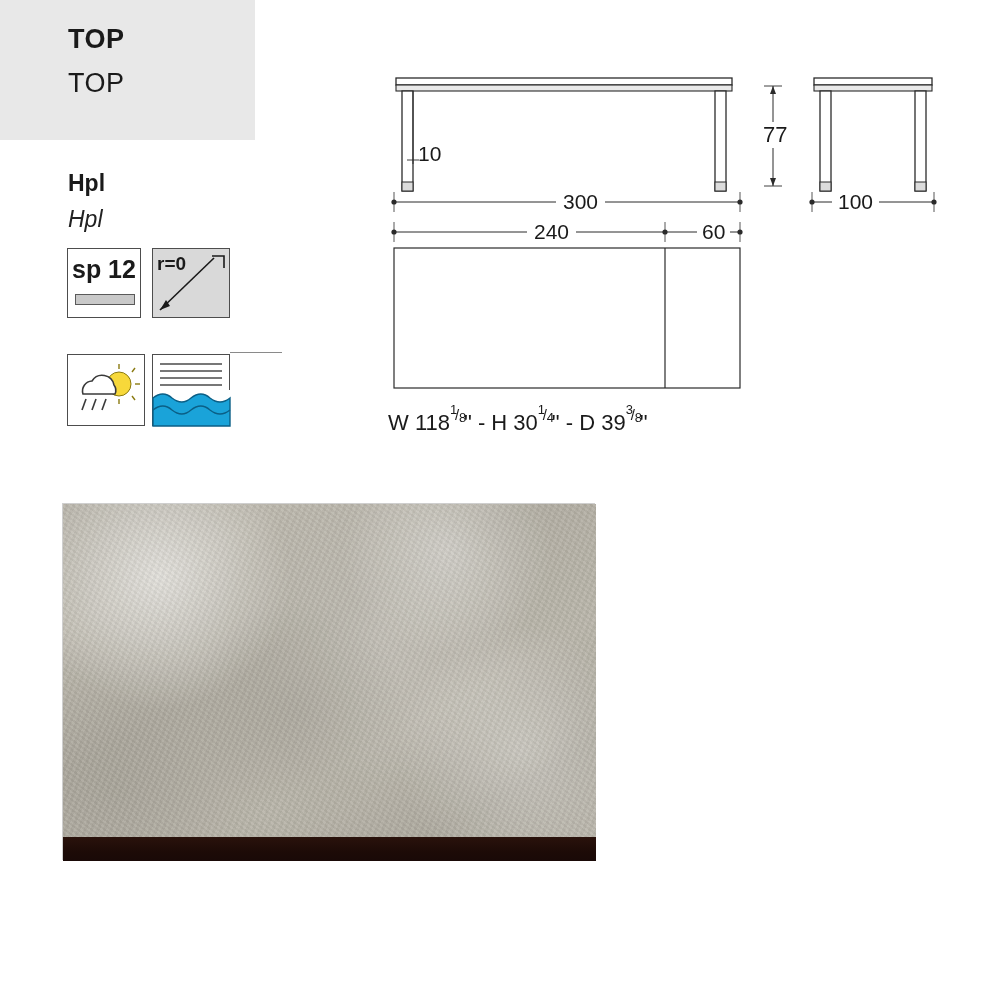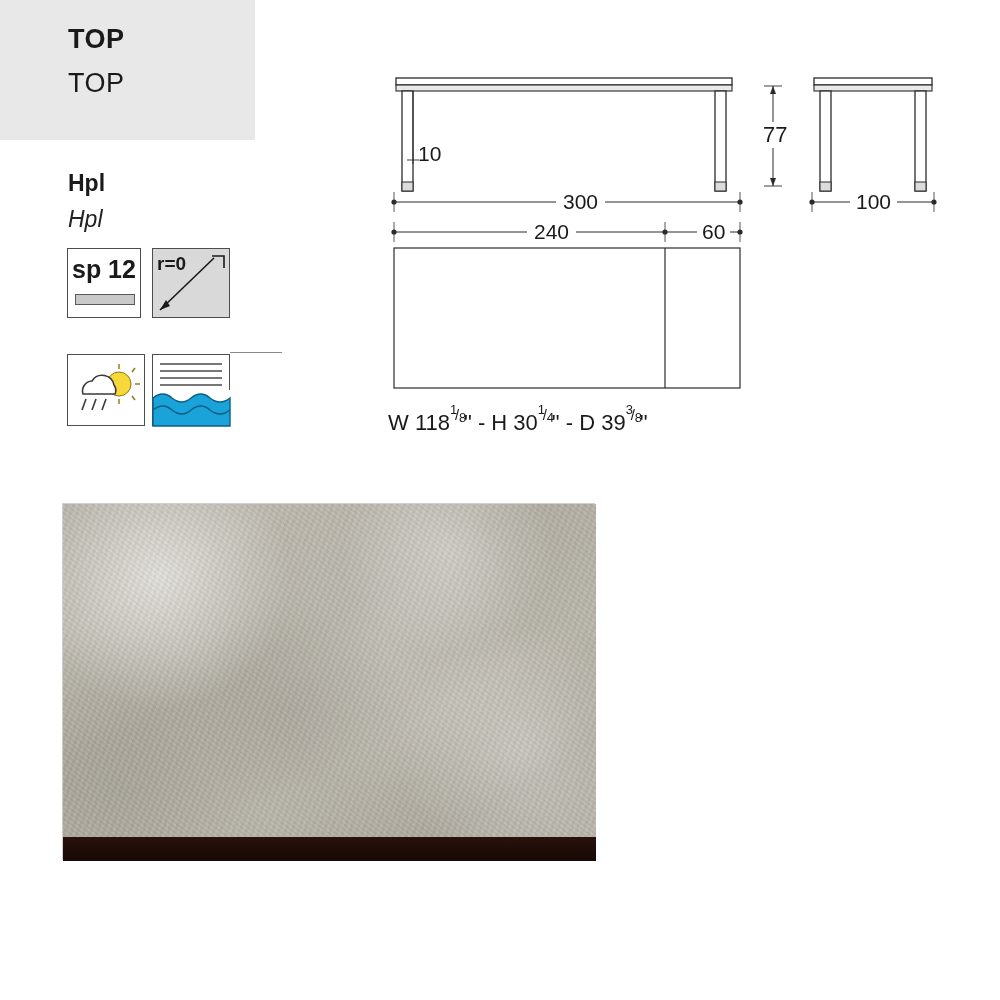--- a/index.html
+++ b/index.html
@@ -237,21 +237,21 @@
 
   <div class="draw" style="left:806px; top:190px;">
     <svg width="136" height="24" viewBox="0 0 136 24">
       <line x1="6" y1="12" x2="128" y2="12" stroke="#2b2b2b" stroke-width="1"></line>
       <circle cx="6" cy="12" r="2.6" fill="#2b2b2b"></circle>
       <circle cx="128" cy="12" r="2.6" fill="#2b2b2b"></circle>
       <line x1="6" y1="2" x2="6" y2="22" stroke="#2b2b2b" stroke-width="0.8"></line>
       <line x1="128" y1="2" x2="128" y2="22" stroke="#2b2b2b" stroke-width="0.8"></line>
     </svg>
   </div>
-  <div class="dim-text" style="left:850px; top:190px; background:#fff; padding:0 6px;">100</div>
+  <div class="dim-text" style="left:832px; top:190px; background:#fff; padding:0 6px;">100</div>
 
   <div class="draw" style="left:388px; top:220px;">
     <svg width="372" height="24" viewBox="0 0 372 24">
       <line x1="6" y1="12" x2="277" y2="12" stroke="#2b2b2b" stroke-width="1"></line>
       <line x1="277" y1="12" x2="352" y2="12" stroke="#2b2b2b" stroke-width="1"></line>
       <circle cx="6" cy="12" r="2.6" fill="#2b2b2b"></circle>
       <circle cx="277" cy="12" r="2.6" fill="#2b2b2b"></circle>
       <circle cx="352" cy="12" r="2.6" fill="#2b2b2b"></circle>
       <line x1="6" y1="2" x2="6" y2="22" stroke="#2b2b2b" stroke-width="0.8"></line>
       <line x1="277" y1="2" x2="277" y2="22" stroke="#2b2b2b" stroke-width="0.8"></line>

